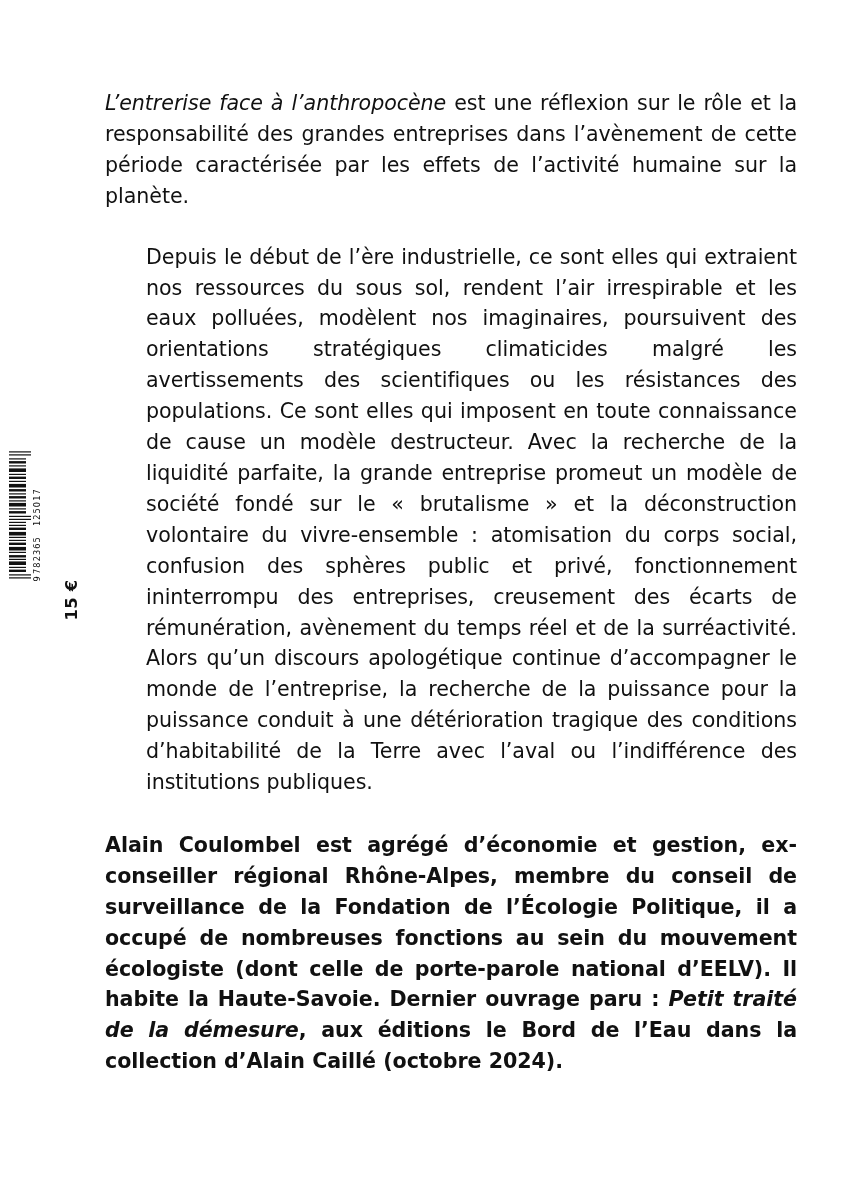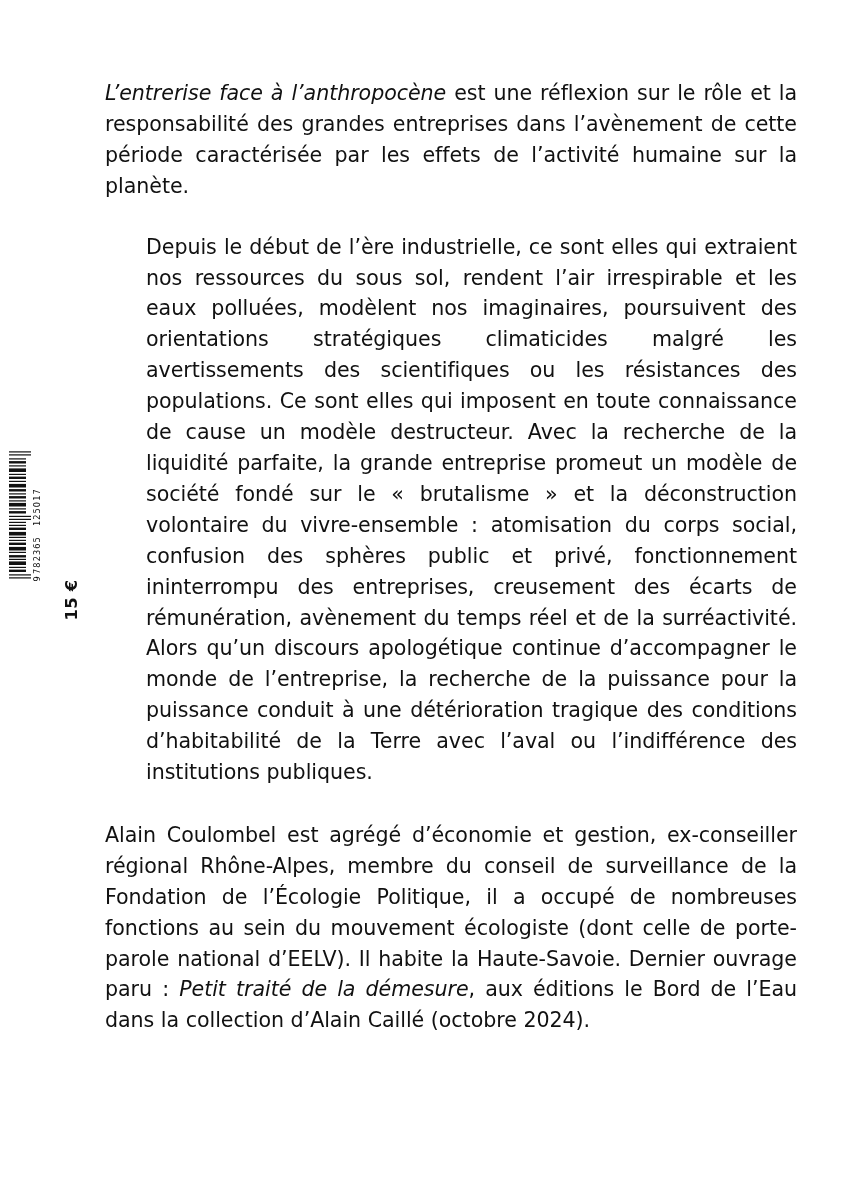--- a/index.html
+++ b/index.html
@@ -22,34 +22,34 @@
   .page {
     position: absolute;
     inset: 0;
     background: #ffffff;
   }
 
   
   .blurb {
     position: absolute;
     left: 105px;
-    top: 78px;
+    top: 88px;
     width: 692px;
   }
   .para {
     font-size: 20.6px;
     line-height: 30.9px;
     text-align: justify;
     text-justify: inter-word;
     margin: 0 0 30px 0;
     letter-spacing: -0.05px;
     word-spacing: 0.1px;
     hyphens: manual;
   }
-  .para:last-child { margin-bottom: 4px; }
+  .para:last-child { margin-bottom: 4px; font-weight: bold; }
   .para.gap-lg { margin-bottom: 32px; margin-left: 41px; }
   .para .ital { font-style: italic; }
 
   
   .spine {
     position: absolute;
     left: 0;
     top: 0;
     width: 100px;
     height: 100%;

